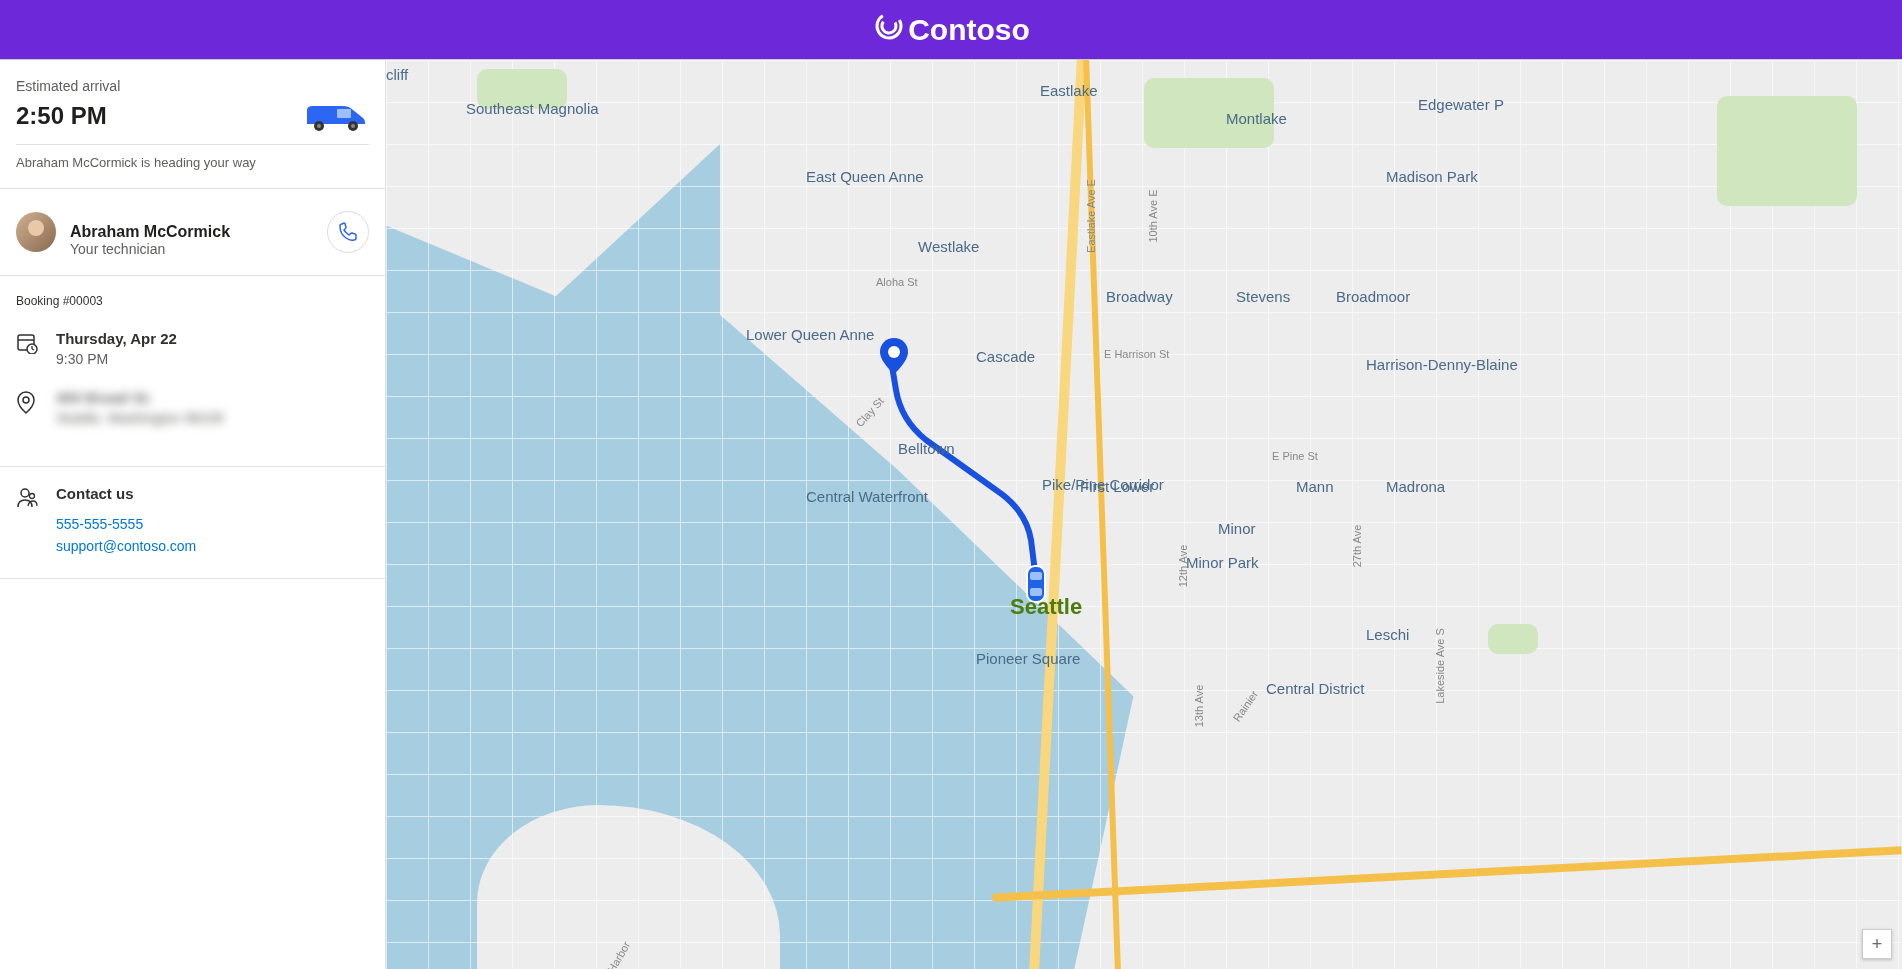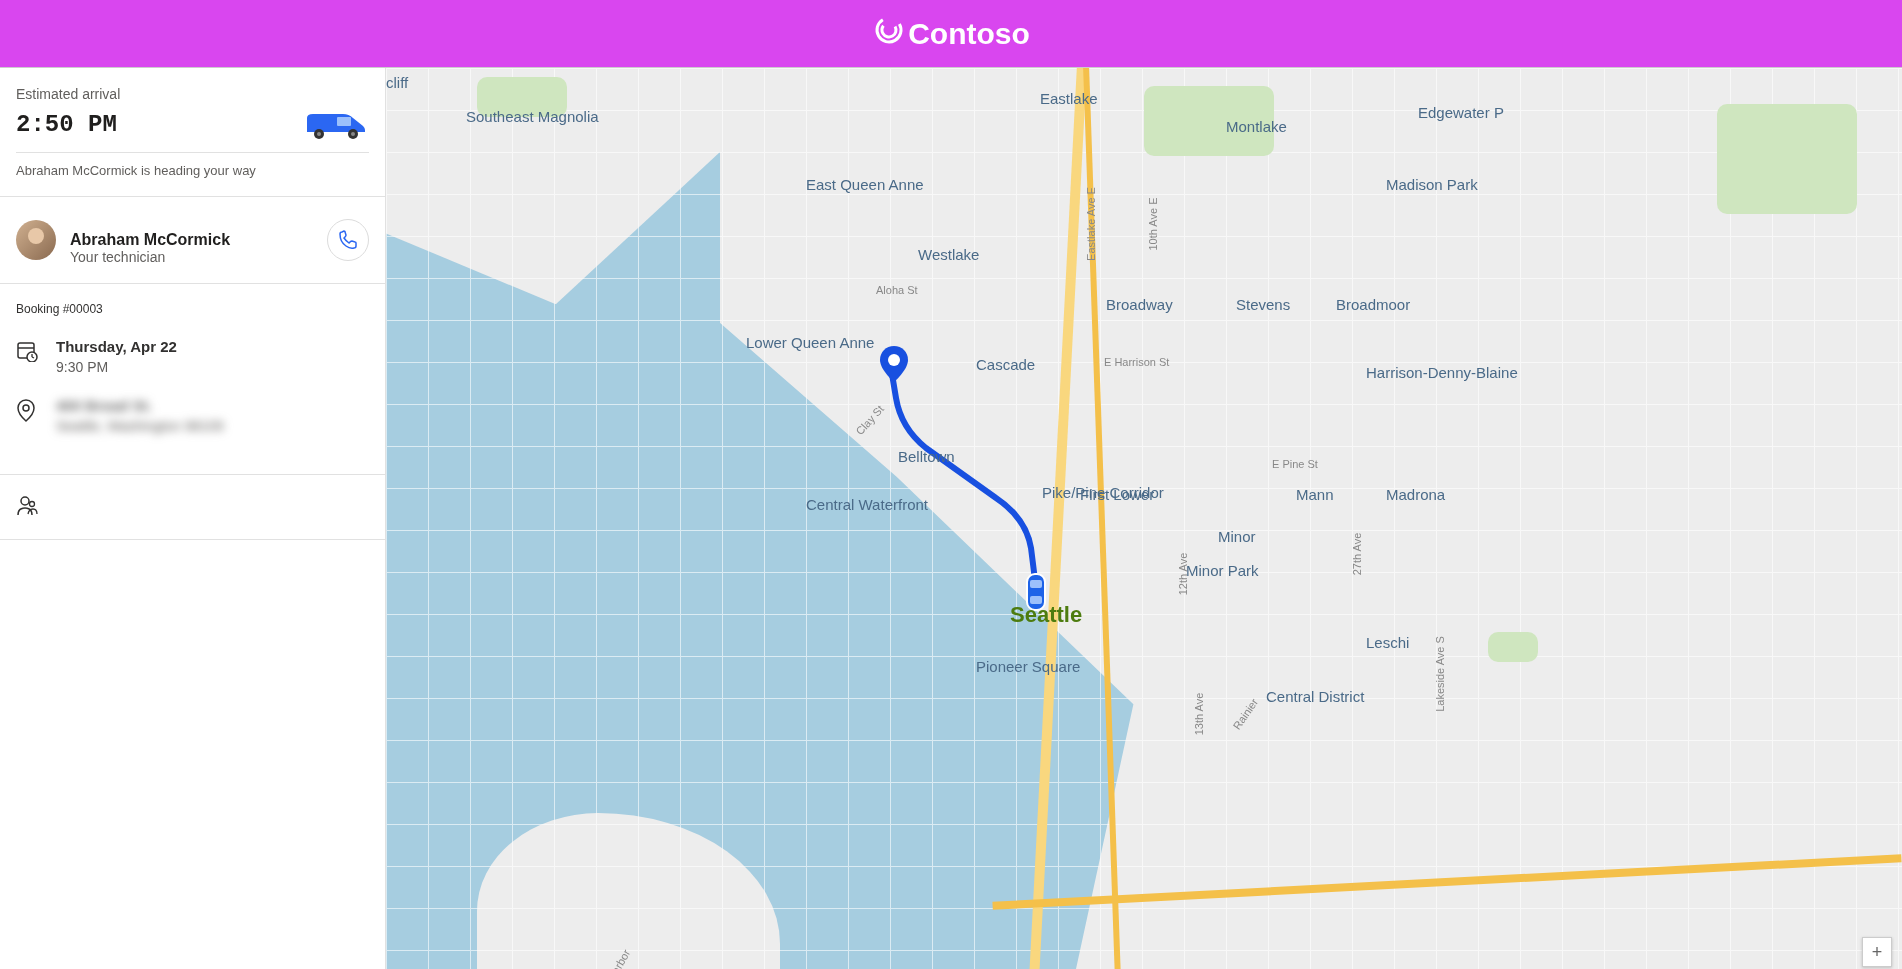--- a/index.html
+++ b/index.html
@@ -5,22 +5,22 @@
   * { box-sizing: border-box; margin: 0; padding: 0; }
   body {
     font-family: "Segoe UI", -apple-system, BlinkMacSystemFont, sans-serif;
     background: #fff;
     color: #323130;
     width: 1902px;
     height: 969px;
     overflow: hidden;
   }
   .header {
-    background: #d946ef;
-    height: 68px;
+    background: #6d28d9;
+    height: 60px;
     display: flex;
     align-items: center;
     justify-content: center;
     border-bottom: 1px solid #ccc;
   }
   .logo {
     color: #fff;
     font-size: 30px;
     font-weight: 600;
     display: flex;
@@ -49,21 +49,20 @@
     color: #605e5c;
     margin-bottom: 4px;
   }
   .eta-row {
     display: flex;
     justify-content: space-between;
     align-items: center;
     border-bottom: 1px solid #e1e1e1;
     padding-bottom: 10px;
     margin-bottom: 10px;
-    font-family: Liberation Mono, monospace;
   }
   .eta-time {
     font-size: 24px;
     font-weight: 700;
     color: #201f1e;
   }
   .van-icon svg { display:block; }
   .eta-status {
     font-size: 13px;
     color: #605e5c;
@@ -321,20 +320,27 @@
 
     <div class="section">
       <div class="detail-row" style="margin-bottom:0">
         <div class="icon-col">
           <svg width="22" height="22" viewBox="0 0 22 22">
             <circle cx="9" cy="6" r="4" fill="none" stroke="#323130" stroke-width="1.5"></circle>
             <path d="M2 20 Q2 13 9 13 Q16 13 16 20" fill="none" stroke="#323130" stroke-width="1.5"></path>
             <circle cx="16" cy="9" r="2.5" fill="none" stroke="#323130" stroke-width="1.3"></circle>
             <path d="M12 19 Q13 14 17 14 Q21 14 21 19" fill="none" stroke="#323130" stroke-width="1.3"></path>
           </svg>
+        </div>
+        <div style="flex:1">
+          <div class="contact-heading">Contact us</div>
+          <div class="contact-links">
+            <a href="#">555-555-5555</a>
+            <a href="#">support@contoso.com</a>
+          </div>
         </div>
       </div>
     </div>
 
   </aside>
 
   <div class="map">
     <div class="water"></div>
     <div class="land nw"></div>
     <div class="land main"></div>

